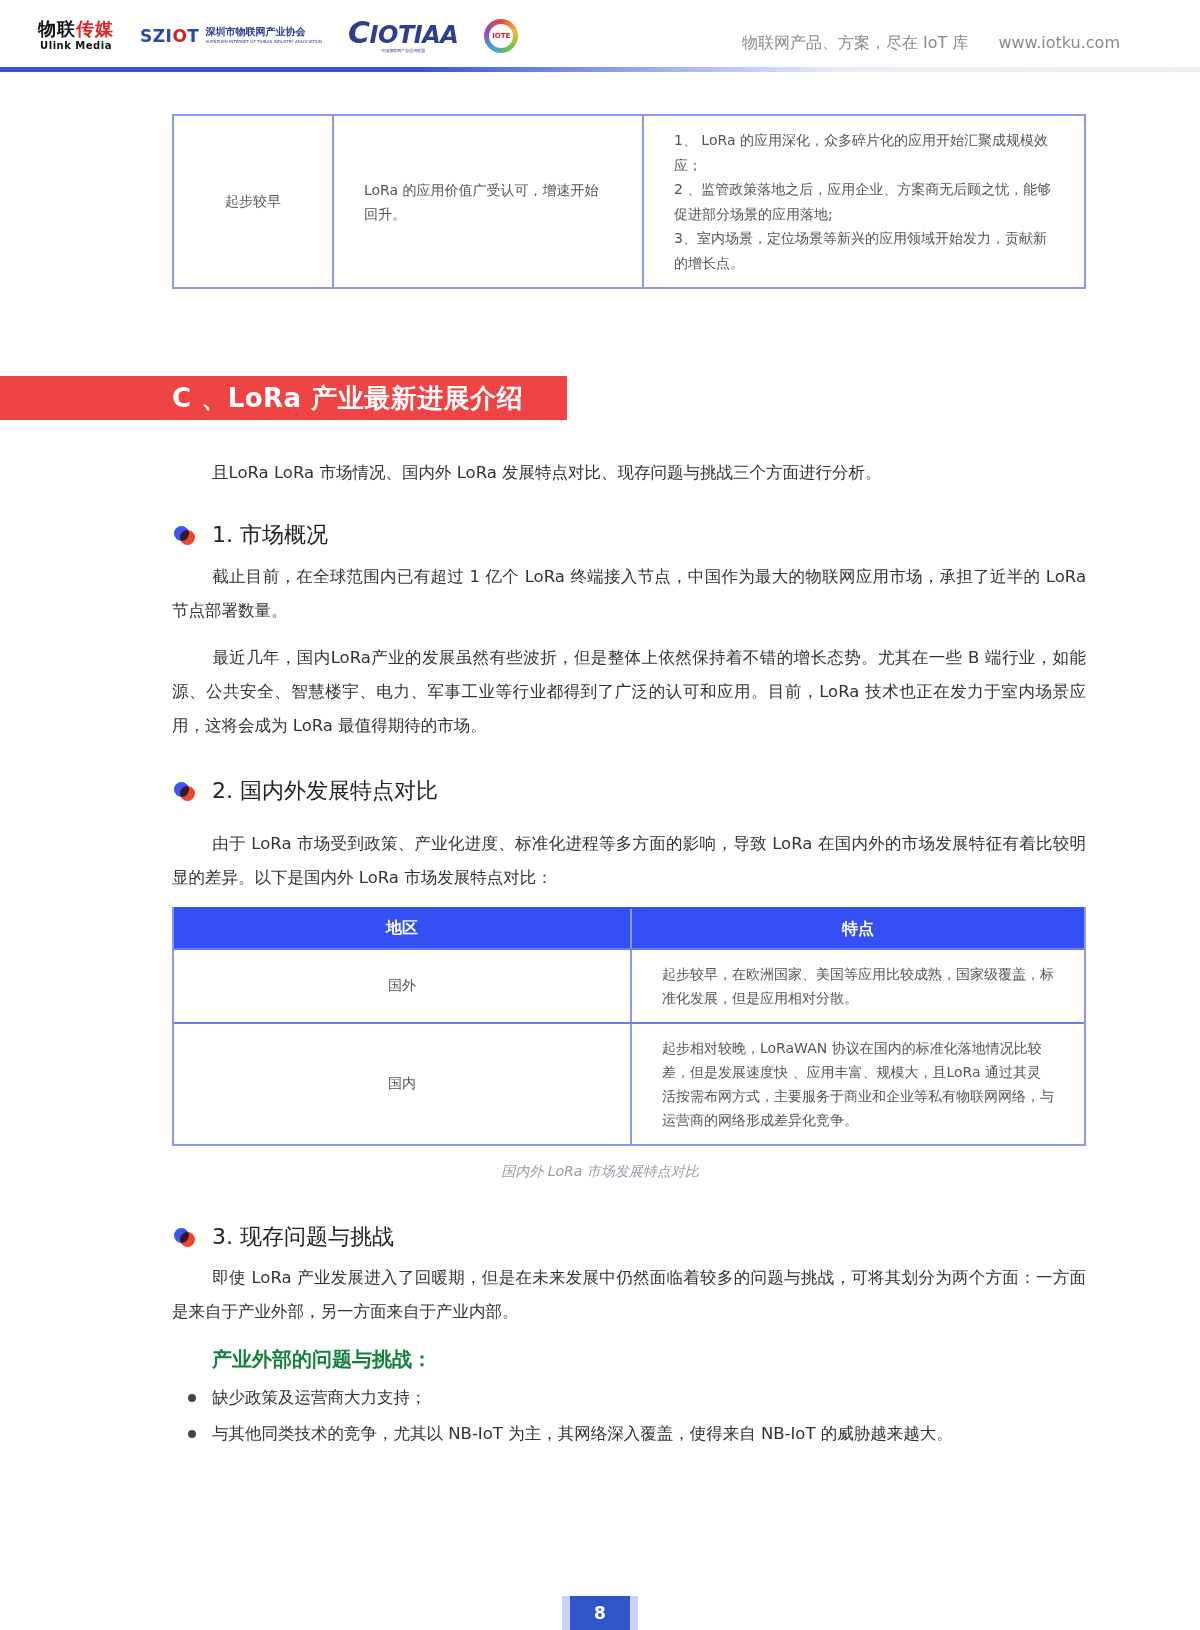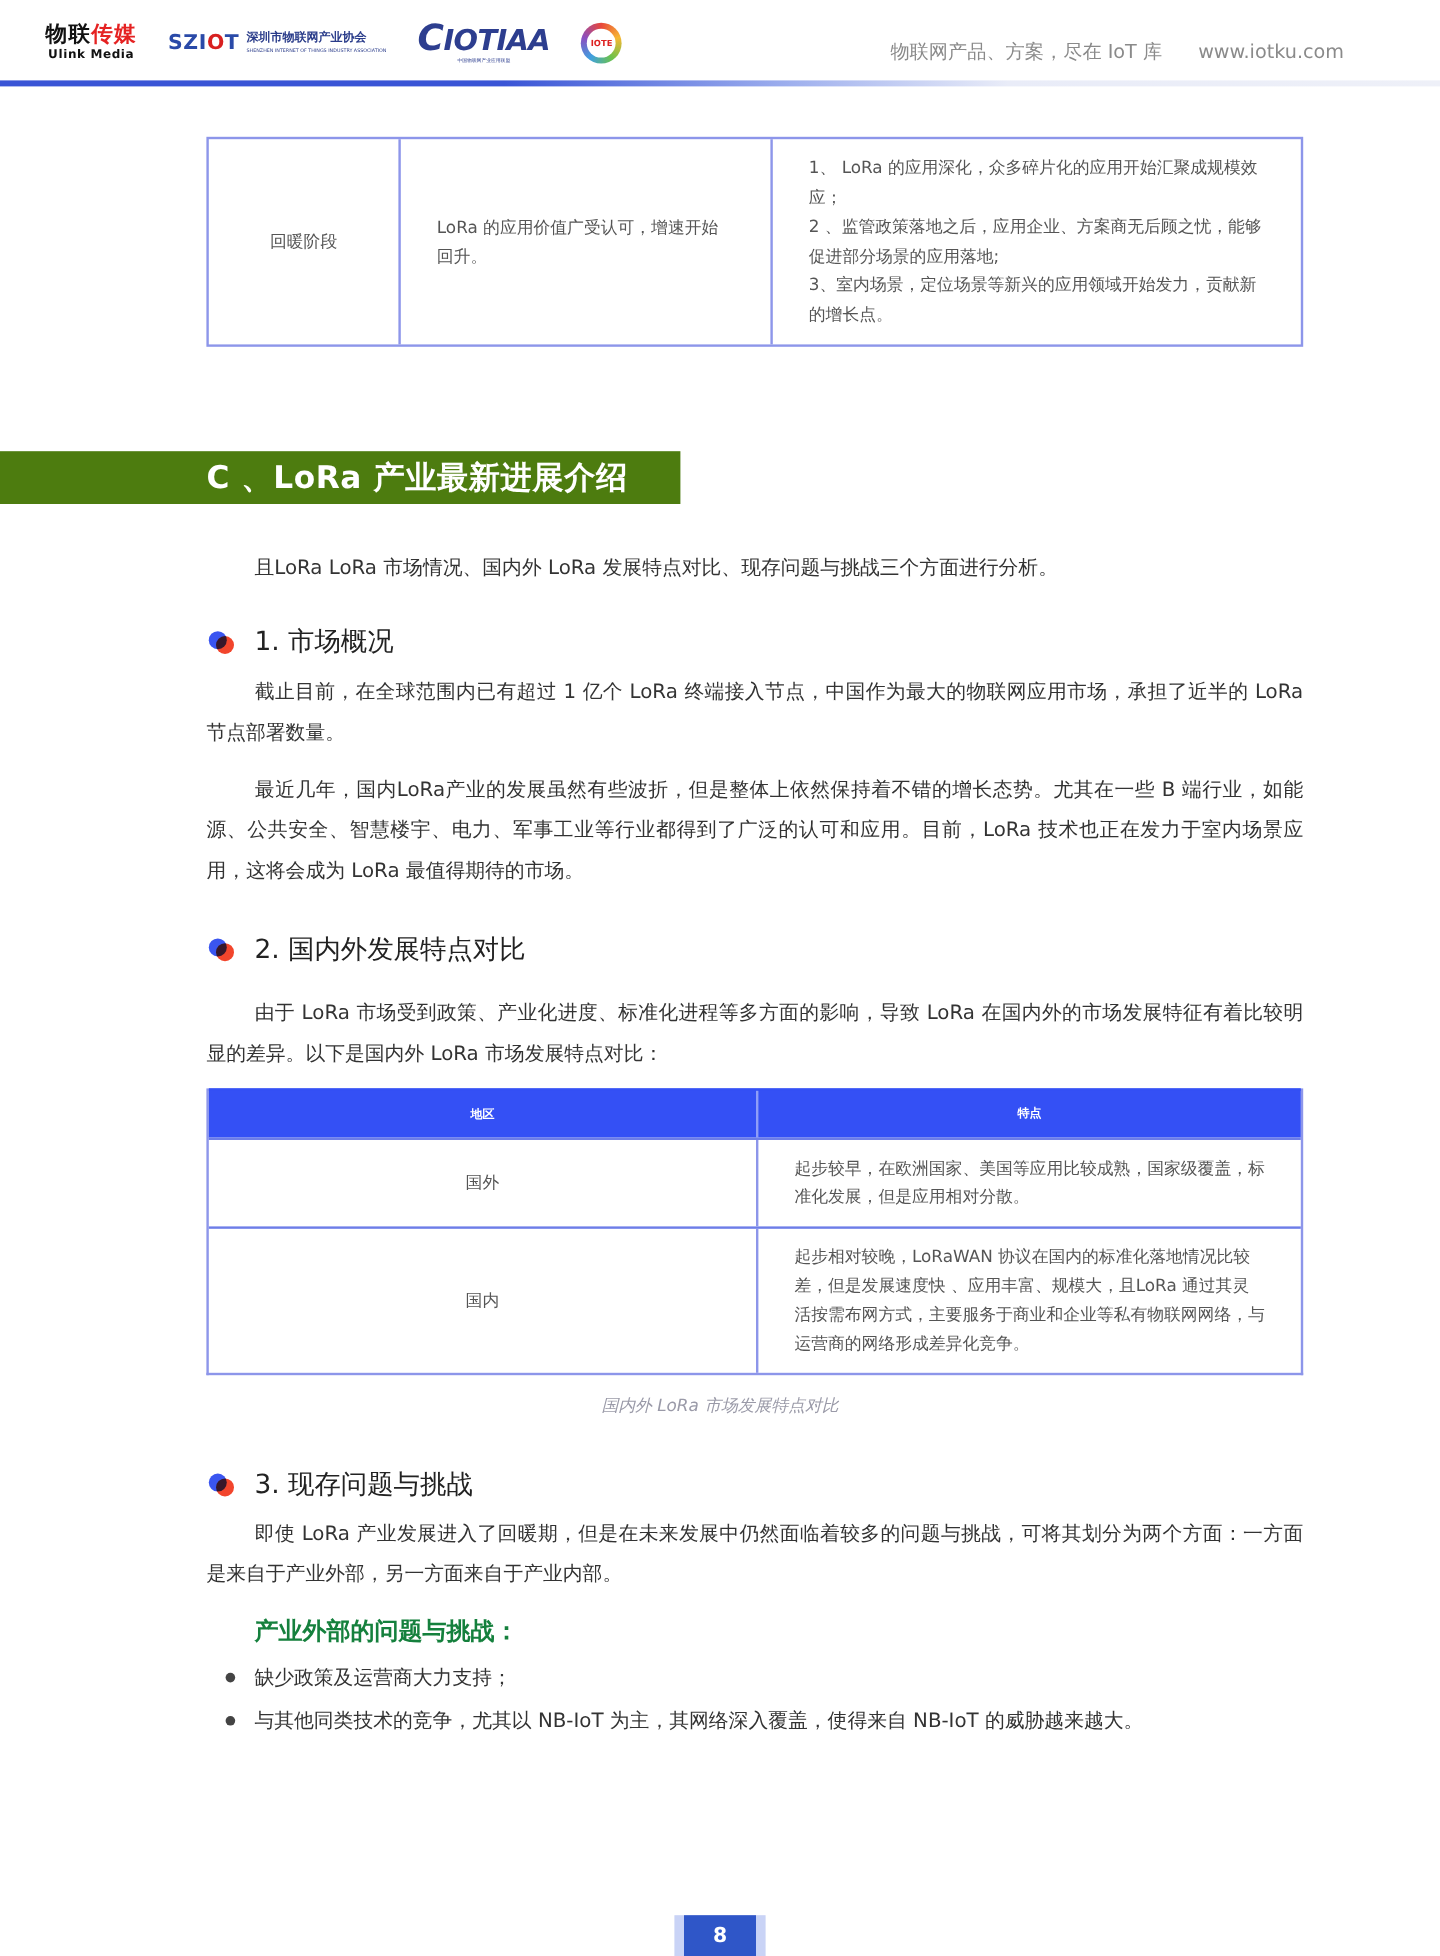--- a/index.html
+++ b/index.html
@@ -35,37 +35,37 @@
   
   .stage-table { position: absolute; left: 172px; top: 114px; width: 914px; height: 175px;
     border: 2px solid #8d96ea; display: flex; }
   .stage-table .cell { border-right: 2px solid #8d96ea; display: flex; align-items: center; font-size: 14px; color: #555; }
   .stage-table .cell:last-child { border-right: none; }
   .stage-table .c1 { width: 160px; justify-content: center; }
   .stage-table .c2 { width: 310px; padding: 0 30px; line-height: 24px; }
   .stage-table .c3 { flex: 1; padding: 0 30px; line-height: 24.5px; }
 
   
-  .section-banner { position: absolute; left: 0; top: 376px; width: 567px; height: 44px; background: #4d7c0f;
+  .section-banner { position: absolute; left: 0; top: 376px; width: 567px; height: 44px; background: #ef4444;
     color: #ffffff; font-size: 26px; font-weight: bold; display: flex; align-items: center; padding-left: 172px; letter-spacing: 0.5px; }
 
   .para { position: absolute; left: 172px; width: 914px; font-size: 16.5px; color: #333; line-height: 34px; text-align: justify; }
   .para .indent { display: inline-block; width: 40px; }
 
   .h2 { position: absolute; left: 172px; display: flex; align-items: center; gap: 16px; }
   .h2 .dot { position: relative; width: 24px; height: 22px; }
   .h2 .dot .b { position: absolute; left: 2px; top: 2px; width: 15px; height: 15px; border-radius: 50%; background: #3a55f0; }
   .h2 .dot .r { position: absolute; left: 8px; top: 6px; width: 15px; height: 15px; border-radius: 50%; background: #f2452c; mix-blend-mode: multiply; }
   .h2 .title { font-size: 22px; font-weight: normal; color: #222; }
 
   
   .compare-table { position: absolute; left: 172px; top: 907px; width: 914px; border: 2px solid #8d96ea; border-top: none; }
   .compare-table .row { display: flex; border-top: 2px solid #6d7de8; }
   .compare-table .row.head { background: #3450f5; border-top: 2px solid #3450f5; height: 41px; }
-  .compare-table .row.head .cell { color: #fff; font-weight: bold; font-size: 10px; justify-content: center; }
+  .compare-table .row.head .cell { color: #fff; font-weight: bold; font-size: 16px; justify-content: center; }
   .compare-table .cell { display: flex; align-items: center; font-size: 14px; color: #555; }
   .compare-table .cell.region { width: 458px; justify-content: center; border-right: 2px solid #8d96ea; }
   .compare-table .row.head .cell.region { border-right: 2px solid #8e9df8; }
   .compare-table .cell.feat { flex: 1; padding: 0 30px 0 30px; line-height: 24px; }
   .compare-table .row.r1 { height: 74px; }
   .compare-table .row.r2 { height: 122px; }
 
   .caption { position: absolute; left: 0; width: 1200px; top: 1163px; text-align: center; font-size: 14px; color: #9a9aa8; font-style: italic; }
 
   .subhead { position: absolute; left: 212px; top: 1346px; font-size: 20px; font-weight: bold; color: #15803d; }
@@ -103,21 +103,21 @@
     </div>
   </div>
   <div class="header-right">
     <span>物联网产品、方案，尽在 IoT 库</span>
     <span>www.iotku.com</span>
   </div>
   <div class="header-line"></div>
 </div>
 
 <div class="stage-table">
-  <div class="cell c1">回暖阶段</div>
+  <div class="cell c1">起步较早</div>
   <div class="cell c2">LoRa 的应用价值广受认可，增速开始回升。</div>
   <div class="cell c3">
     <div>
       <div>1、 LoRa 的应用深化，众多碎片化的应用开始汇聚成规模效应；</div>
       <div>2 、监管政策落地之后，应用企业、方案商无后顾之忧，能够促进部分场景的应用落地;</div>
       <div>3、室内场景，定位场景等新兴的应用领域开始发力，贡献新的增长点。</div>
     </div>
   </div>
 </div>
 

